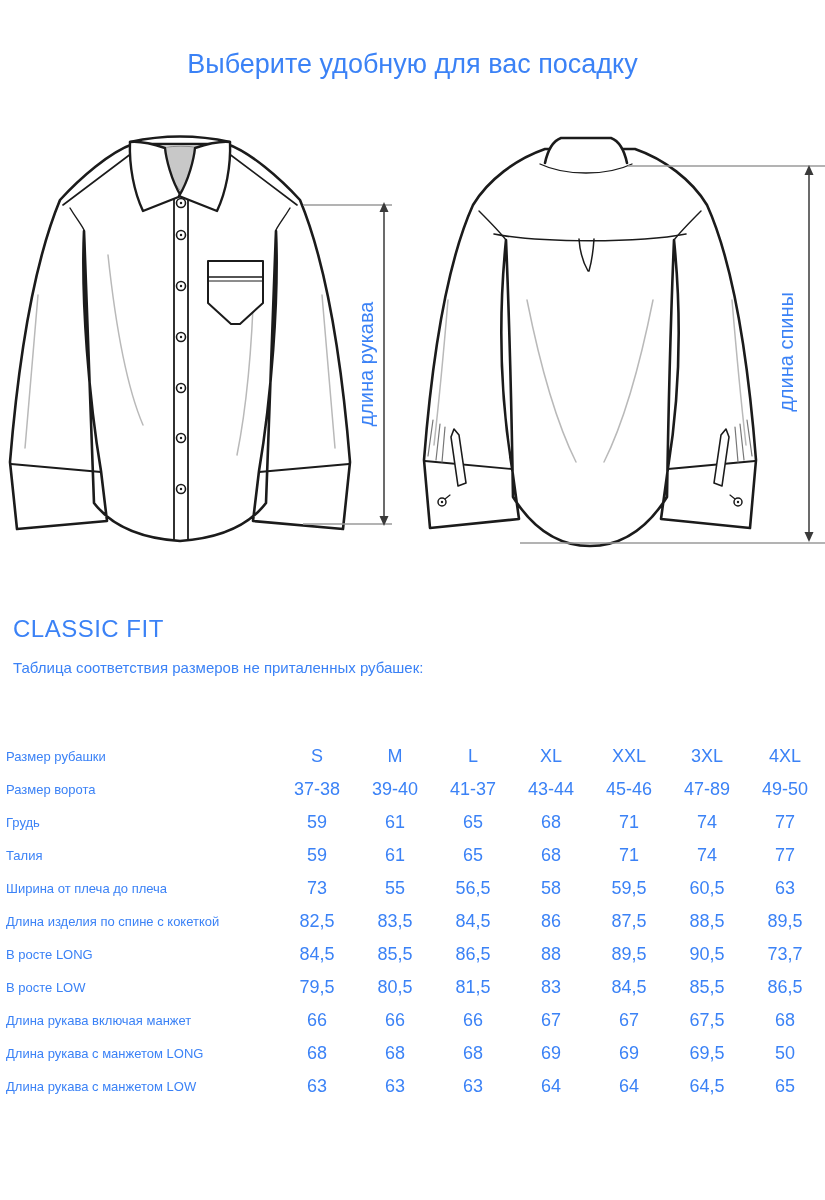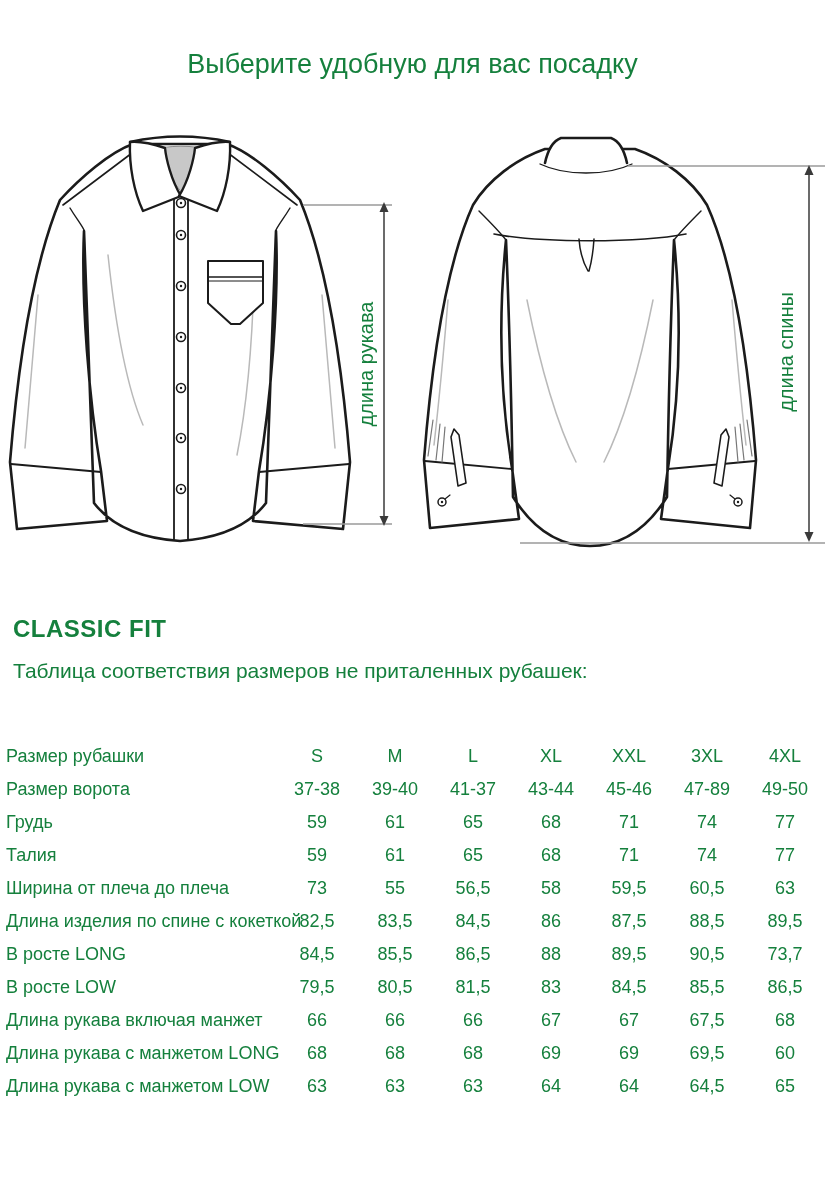--- a/index.html
+++ b/index.html
@@ -2,55 +2,55 @@
 <html><head>
 <meta charset="utf-8">
 <style>
   * { margin:0; padding:0; box-sizing:border-box; }
   html, body { background:#ffffff; }
   .page {
     position:relative;
     width:825px; height:1200px;
     margin:0 auto;
     background:#ffffff;
-    color:#15803d;
+    color:#3b82f6;
     font-family:"Liberation Sans", sans-serif;
     overflow:hidden;
   }
   .title {
     position:absolute; top:49px; left:0; width:825px;
     text-align:center;
     font-size:27px; line-height:1.15; font-weight:400;
   }
   .diagram-svg { position:absolute; top:0; left:0; }
   .vlabel {
     position:absolute;
     white-space:nowrap;
     font-size:20px;
     transform:translate(-50%,-50%) rotate(-90deg);
   }
   .vlabel.sleeve { left:366px; top:364px; }
   .vlabel.back   { left:786px; top:352px; }
   .heading {
     position:absolute; top:615px; left:13px;
-    font-size:24px; font-weight:bold; letter-spacing:0.5px;
+    font-size:24px; font-weight:normal; letter-spacing:0.5px;
   }
   .subtitle {
     position:absolute; top:659px; left:13px;
-    font-size:21px; font-weight:400;
+    font-size:15px; font-weight:400;
   }
   .size-table { position:absolute; top:740px; left:0; width:825px; }
   .trow {
     display:grid;
     grid-template-columns:272px repeat(7, 78px);
     height:33px;
     align-items:center;
     padding-left:6px;
   }
-  .tlabel { font-size:18px; white-space:nowrap; }
+  .tlabel { font-size:13px; white-space:nowrap; }
   .tcell  { font-size:18px; text-align:center; white-space:nowrap; }
 </style>
 </head>
 <body>
 
 <div class="page">
 
   <div class="title">Выберите удобную для вас посадку</div>
 
   <svg class="diagram-svg" width="825" height="600" viewBox="0 0 825 600" xmlns="http://www.w3.org/2000/svg">
@@ -287,21 +287,21 @@
       <div class="tcell">68</div>
     </div>
     <div class="trow">
       <div class="tlabel">Длина рукава с манжетом LONG</div>
       <div class="tcell">68</div>
       <div class="tcell">68</div>
       <div class="tcell">68</div>
       <div class="tcell">69</div>
       <div class="tcell">69</div>
       <div class="tcell">69,5</div>
-      <div class="tcell">60</div>
+      <div class="tcell">50</div>
     </div>
     <div class="trow">
       <div class="tlabel">Длина рукава с манжетом LOW</div>
       <div class="tcell">63</div>
       <div class="tcell">63</div>
       <div class="tcell">63</div>
       <div class="tcell">64</div>
       <div class="tcell">64</div>
       <div class="tcell">64,5</div>
       <div class="tcell">65</div>

